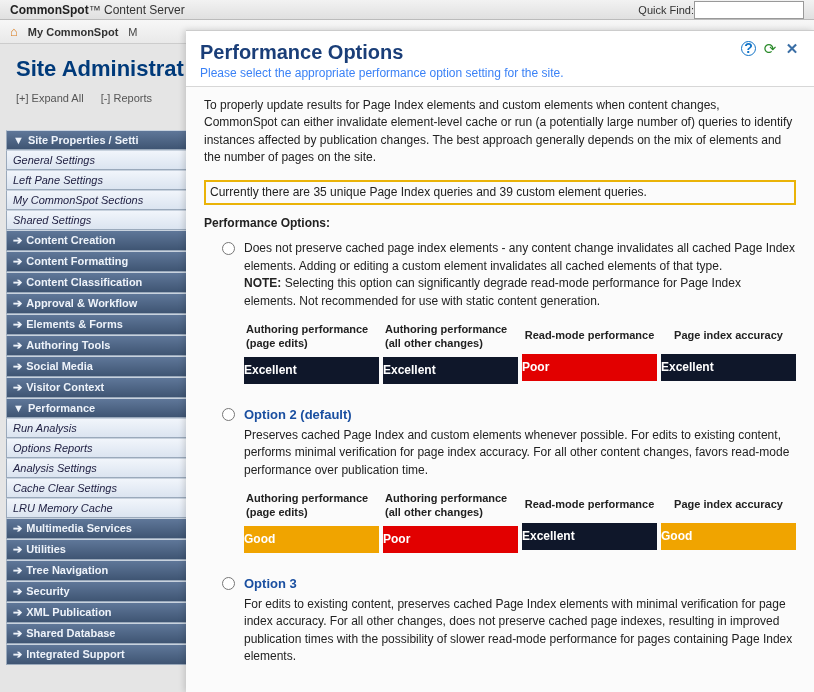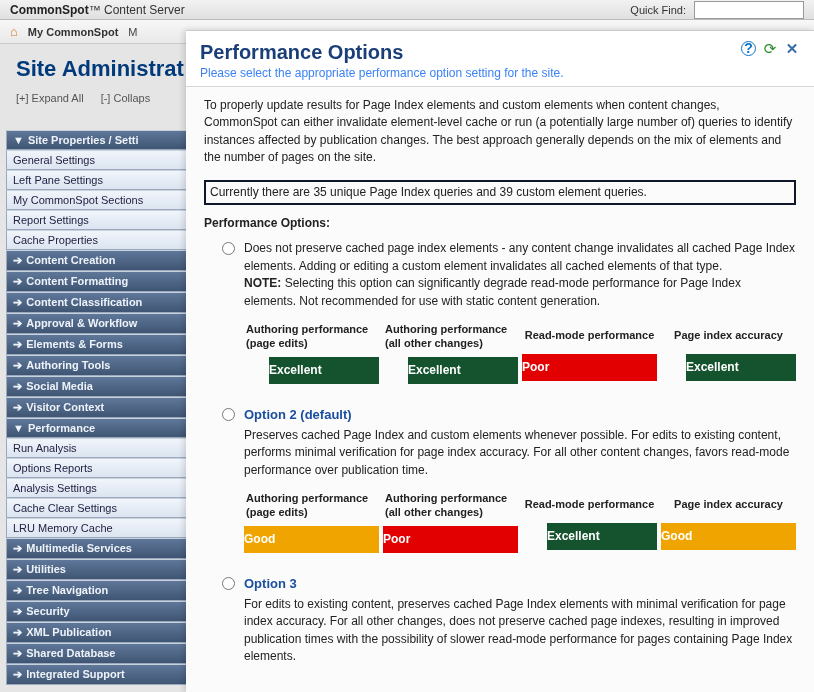--- a/index.html
+++ b/index.html
@@ -16,21 +16,21 @@
   background: linear-gradient(#f2f2f2, #e0e0e0);
   border-bottom: 1px solid #bbb;
   height: 20px;
   display: flex;
   align-items: center;
   padding: 0 10px;
   justify-content: space-between;
 }
 .brand { font-size: 12px; color: #333; }
 .brand b { color: #222; }
-.qf { display: flex; align-items: center; gap: 8px; font-size: 11px; color: #333; }
+.qf { display: flex; align-items: center; gap: 0; font-size: 11px; color: #333; }
 .qf input { border: 1px solid #999; height: 18px; width: 110px; font-size: 11px; padding: 0 3px; }
 .crumbbar {
   background: linear-gradient(#f7f7f7, #e9e9e9);
   height: 24px;
   border-bottom: 1px solid #ccc;
   display: flex;
   align-items: center;
   padding: 0 10px;
   gap: 10px;
   font-size: 11px;
@@ -61,20 +61,21 @@
   border-top: 1px solid #c8d2de;
   font-size: 11px;
   padding: 3px 6px;
   white-space: nowrap;
   overflow: hidden;
 }
 .side-item {
   background: linear-gradient(#f1f5fb, #dbe4f0);
   color: #224;
   cursor: pointer;
+  font-style: italic;
 }
 .side-header {
   background: linear-gradient(#5f7799, #3f5573);
   color: #eef3fa;
   font-weight: bold;
   cursor: pointer;
 }
 .side-header .arrow { margin-right: 4px; }
 
 
@@ -106,21 +107,21 @@
   background: #fbfbfb;
   padding: 10px 18px 10px 18px;
   overflow-y: scroll;
   flex: 1;
   font-size: 12px;
   color: #222;
   line-height: 1.45;
 }
 .intro { margin-bottom: 13px; }
 .highlight-box {
-  border: 2px solid #0f172a;
+  border: 2px solid #eab308;
   padding: 2px 4px;
   margin: 2px 0 10px;
 }
 .section-title { font-weight: bold; margin-bottom: 8px; }
 .option-block { margin-bottom: 22px; padding-left: 40px; position: relative; }
 .option-block input[type=radio] {
   position: absolute; left: 18px; top: 2px;
 }
 .opt-title { color: #1a4fa0; font-weight: bold; font-size: 13px; margin-bottom: 2px; }
 .opt-desc { margin-bottom: 10px; }
@@ -130,21 +131,21 @@
   margin-top: 6px;
 }
 .perf-col { flex: 1; }
 .perf-head { font-weight: bold; font-size: 11px; padding: 2px 2px 6px; line-height: 1.3; min-height: 34px; display:flex; align-items:center; justify-content:center; }
 .perf-val {
   color: #fff;
   font-weight: bold;
   font-size: 12px;
   padding: 5px 0;
 }
-.Excellent { background: #14532d; margin-left: 25px; }
+.Excellent { background: #0f172a; }
 .Good { background: #f0a400; }
 .Poor { background: #e20000; }
 </style>
 </head>
 <body>
 
 <div class="topbar">
   <span class="brand">
     <b>CommonSpot</b>™ <span>Content Server</span>
   </span>
@@ -157,30 +158,29 @@
 <div class="crumbbar">
   <span class="home">⌂</span>
   <span class="mycs">My CommonSpot</span>
   <span>M</span>
 </div>
 
 <div class="pagetitle">Site Administrat</div>
 
 <div class="treecontrols">
   <span>[+] Expand All</span>
-  <span>[-] Collaps</span>
+  <span>[-] Reports</span>
 </div>
 
 <div class="sidebar" id="sidebar">
     <div class="side-header"><span class="arrow">▼</span>Site Properties / Setti</div>
     <div class="side-item">General Settings</div>
     <div class="side-item">Left Pane Settings</div>
     <div class="side-item">My CommonSpot Sections</div>
-    <div class="side-item">Report Settings</div>
-    <div class="side-item">Cache Properties</div>
+    <div class="side-item">Shared Settings</div>
     <div class="side-header"><span class="arrow">➔</span>Content Creation</div>
     <div class="side-header"><span class="arrow">➔</span>Content Formatting</div>
     <div class="side-header"><span class="arrow">➔</span>Content Classification</div>
     <div class="side-header"><span class="arrow">➔</span>Approval &amp; Workflow</div>
     <div class="side-header"><span class="arrow">➔</span>Elements &amp; Forms</div>
     <div class="side-header"><span class="arrow">➔</span>Authoring Tools</div>
     <div class="side-header"><span class="arrow">➔</span>Social Media</div>
     <div class="side-header"><span class="arrow">➔</span>Visitor Context</div>
     <div class="side-header"><span class="arrow">▼</span>Performance</div>
     <div class="side-item">Run Analysis</div>

